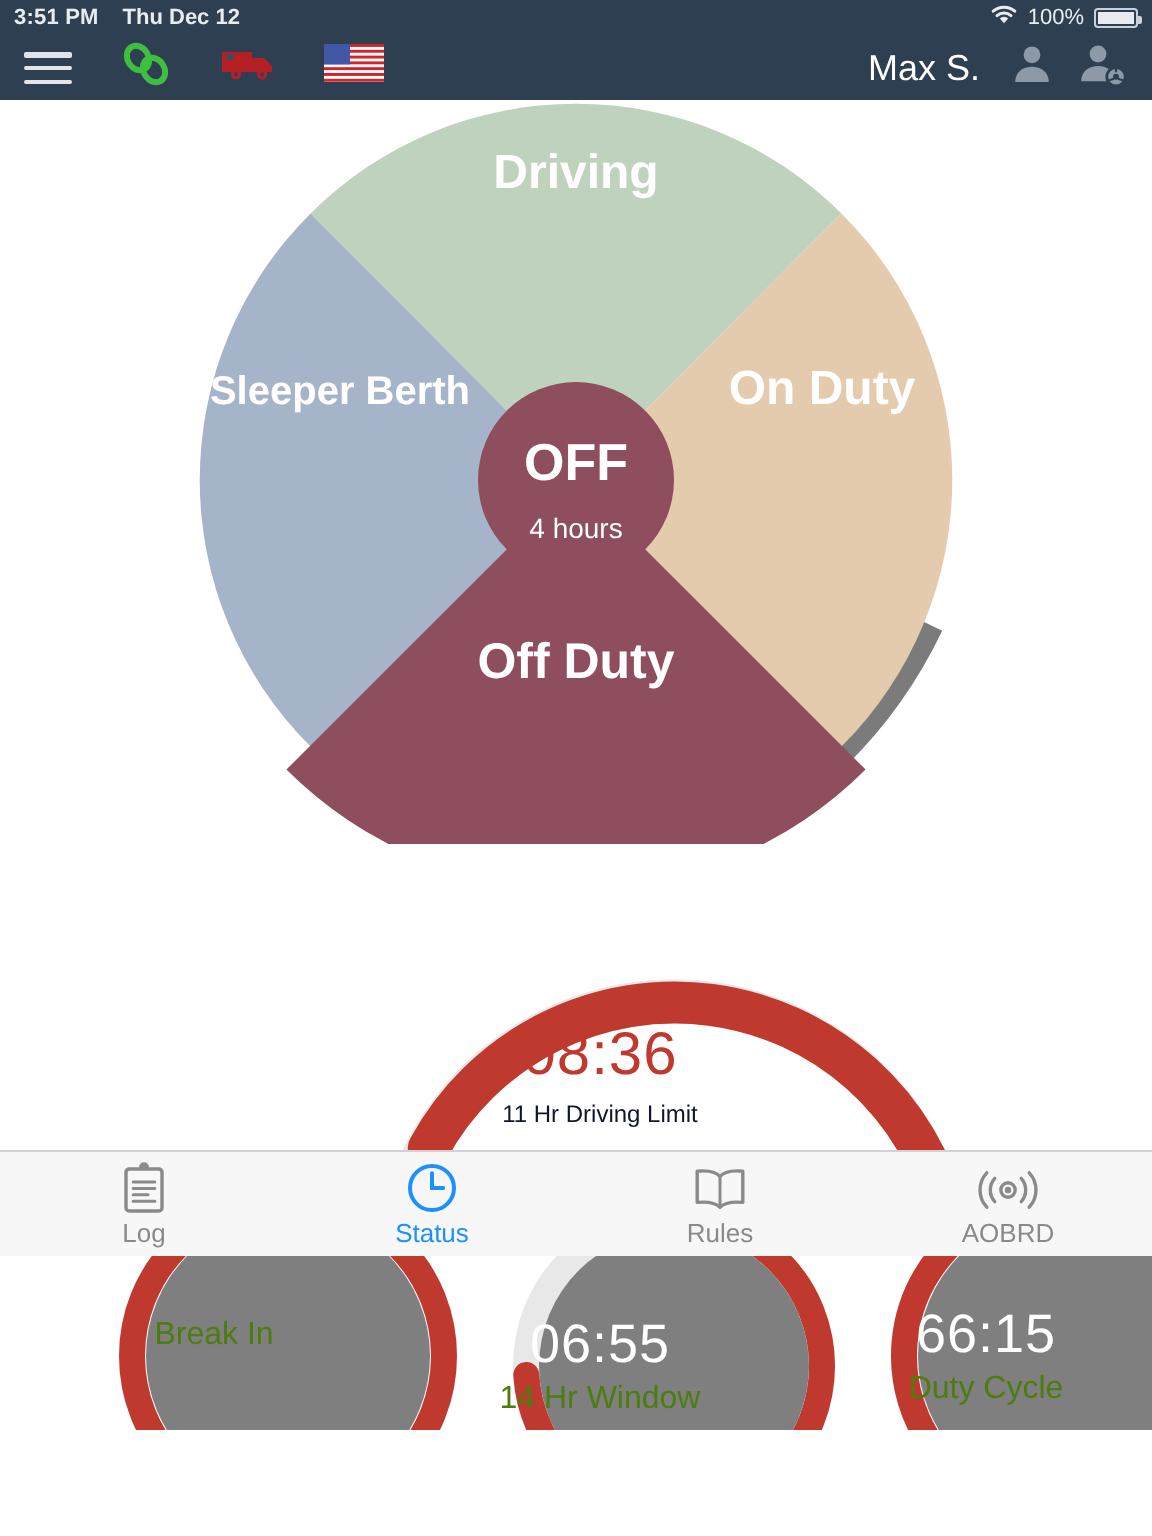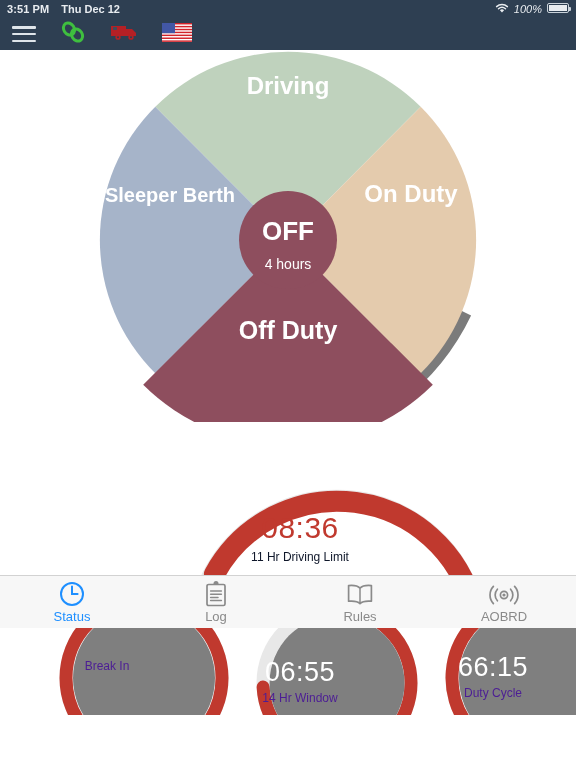--- a/index.html
+++ b/index.html
@@ -13,21 +13,21 @@
 
   
   .statusbar {
     position: absolute; top: 0; left: 0; width: 576px; height: 18px;
     background: #2e3f52; color: #e8ecf0;
     display: flex; align-items: center;
     font-size: 11px; padding: 0 7px;
   }
   .sb-time { font-weight: 700; letter-spacing: .1px; }
   .sb-date { font-weight: 700; margin-left: 12px; }
-  .sb-right { margin-left: auto; display: flex; gap: 5px; font-style: italic; }
+  .sb-right { margin-left: auto; display: flex; align-items: center; gap: 5px; }
   .sb-batt-pct { font-weight: 400; font-size: 11px; }
   .sb-batt {
     width: 22px; height: 10px; border: 1px solid #c9d2da; border-radius: 2px;
     position: relative; display: inline-block;
   }
   .sb-batt::after {
     content: ""; position: absolute; right: -3px; top: 3px;
     width: 2px; height: 4px; background: #c9d2da; border-radius: 0 1px 1px 0;
   }
   .sb-batt i { position: absolute; inset: 1px; background: #e8ecf0; display: block; }
@@ -51,21 +51,21 @@
 
   .gauge-label-main {
     position: absolute; width: 100%; text-align: center;
     left: 0; top: 95px; pointer-events: none;
   }
   .g-main-val { font-size: 30px; color: #c0392e; letter-spacing: .5px; line-height: 1; }
   .g-main-sub { font-size: 12px; color: #0f172a; margin-top: 7px; }
 
   .small-text { position: absolute; text-align: center; pointer-events: none; width: 160px; }
   .g-small-val { font-size: 27px; color: #ffffff; letter-spacing: .5px; line-height: 1; }
-  .g-small-sub { font-size: 12px; color: #4c1d95; margin-top: 5px; }
+  .g-small-sub { font-size: 16px; color: #4d7c0f; margin-top: 5px; }
 
   
   .tabbar {
     position: absolute; bottom: 0; left: 0; width: 576px; height: 53px;
     background: #f7f7f7; border-top: 1px solid #d2d2d2;
     display: flex; align-items: center;
   }
   .tab { flex: 1; display: flex; flex-direction: column; align-items: center; justify-content: center; gap: 2px; }
   .tab-label { font-size: 13px; color: #8a8a8a; }
   .tab.active .tab-label { color: #1e8fff; }
@@ -127,20 +127,38 @@
             <rect y="5.8" width="30" height="1.46"></rect>
             <rect y="8.7" width="30" height="1.46"></rect>
             <rect y="11.6" width="30" height="1.46"></rect>
             <rect y="14.5" width="30" height="1.46"></rect>
             <rect y="17.4" width="30" height="1.46"></rect>
           </g>
           <rect width="13" height="10.2" fill="#4257a5"></rect>
         </svg>
       </span>
     </div>
+    <div class="nav-right">
+      <span class="username">Max S.</span>
+      <span>
+        <svg width="24" height="24" viewBox="0 0 24 24">
+          <circle cx="12" cy="7.4" r="4.2" fill="#8d99a6"></circle>
+          <path d="M3.6 21 c0-4.9 3.8-7.6 8.4-7.6 s8.4 2.7 8.4 7.6z" fill="#8d99a6"></path>
+        </svg>
+      </span>
+      <span>
+        <svg width="26" height="24" viewBox="0 0 26 24">
+          <circle cx="11" cy="7" r="4.2" fill="#8d99a6"></circle>
+          <path d="M2.6 20.6 c0-4.9 3.8-7.6 8.4-7.6 s8.4 2.7 8.4 7.6z" fill="#8d99a6"></path>
+          <circle cx="20" cy="18.4" r="4.6" fill="#8d99a6" stroke="#2e3f52" stroke-width="1.4"></circle>
+          <circle cx="20" cy="18.4" r="1.5" fill="#2e3f52"></circle>
+          <path d="M20 13.8 v2.3 M16 20.4 l3 -1 M24 20.4 l-3 -1" stroke="#2e3f52" stroke-width="1.1"></path>
+        </svg>
+      </span>
+    </div>
   </div>
 
   <div class="wheel-area">
     <svg width="576" height="372" viewBox="0 0 576 372">
 
       <g>
         <path id="pu-shape" d="M 425.6 243.3 A 188 188 0 0 1 370.1 311.7 L 400.6 352.3 A 239 239 0 0 0 471.1 265.4 Z" fill="#7b7b7b"></path>
         <path id="pu-path" d="M 396 284 A 212 212 0 0 0 443 230" fill="none" stroke="none"></path>
         <text font-size="15" fill="#ffffff">
           <textPath href="#pu-path" startOffset="50%" text-anchor="middle">Personal Use</textPath>
@@ -218,47 +236,47 @@
       <div class="g-small-val">06:55</div>
       <div class="g-small-sub">14 Hr Window</div>
     </div>
     <div class="small-text" style="left:401px; top:236px;">
       <div class="g-small-val">66:15</div>
       <div class="g-small-sub">Duty Cycle</div>
     </div>
   </div>
 
   <div class="tabbar">
-
-    <div class="tab active">
-      <span class="tab-ico">
-        <svg width="26" height="26" viewBox="0 0 26 26">
-          <circle cx="13" cy="13" r="11" fill="none" stroke="#1e8fff" stroke-width="2"></circle>
-          <path d="M13 5.6 V13 H18.6" fill="none" stroke="#1e8fff" stroke-width="2" stroke-linecap="round"></path>
-        </svg>
-      </span>
-      <span class="tab-label">Status</span>
-    </div>
 
     <div class="tab">
       <span class="tab-ico">
         <svg width="24" height="26" viewBox="0 0 24 26">
           <rect x="3" y="3.5" width="18" height="21" rx="1.6" fill="none" stroke="#8a8a8a" stroke-width="1.7"></rect>
           <path d="M9.5 3.8 V2.6 a2.5 2.5 0 0 1 5 0 V3.8 z" fill="#8a8a8a"></path>
           <g stroke="#8a8a8a" stroke-width="1.5" stroke-linecap="round">
             <path d="M6.6 10 H17.4"></path>
               <path d="M6.6 13.2 H17.4"></path>
             <path d="M6.6 16.4 H14"></path>
               <path d="M6.6 19.6 H17.4"></path>
           </g>
         </svg>
       </span>
       <span class="tab-label">Log</span>
     </div>
 
+    <div class="tab active">
+      <span class="tab-ico">
+        <svg width="26" height="26" viewBox="0 0 26 26">
+          <circle cx="13" cy="13" r="11" fill="none" stroke="#1e8fff" stroke-width="2"></circle>
+          <path d="M13 5.6 V13 H18.6" fill="none" stroke="#1e8fff" stroke-width="2" stroke-linecap="round"></path>
+        </svg>
+      </span>
+      <span class="tab-label">Status</span>
+    </div>
+
     <div class="tab">
       <span class="tab-ico">
         <svg width="30" height="26" viewBox="0 0 30 26">
           <path d="M15 7.2 C12.6 4.6 7.8 4.2 3.6 4.6 V20.2 C7.8 19.8 12.6 20.2 15 22.6
                    C17.4 20.2 22.2 19.8 26.4 20.2 V4.6 C22.2 4.2 17.4 4.6 15 7.2 Z" fill="none" stroke="#8a8a8a" stroke-width="1.7" stroke-linejoin="round"></path>
           <path d="M15 7.4 V22.4" fill="none" stroke="#8a8a8a" stroke-width="1.5"></path>
         </svg>
       </span>
       <span class="tab-label">Rules</span>
     </div>

